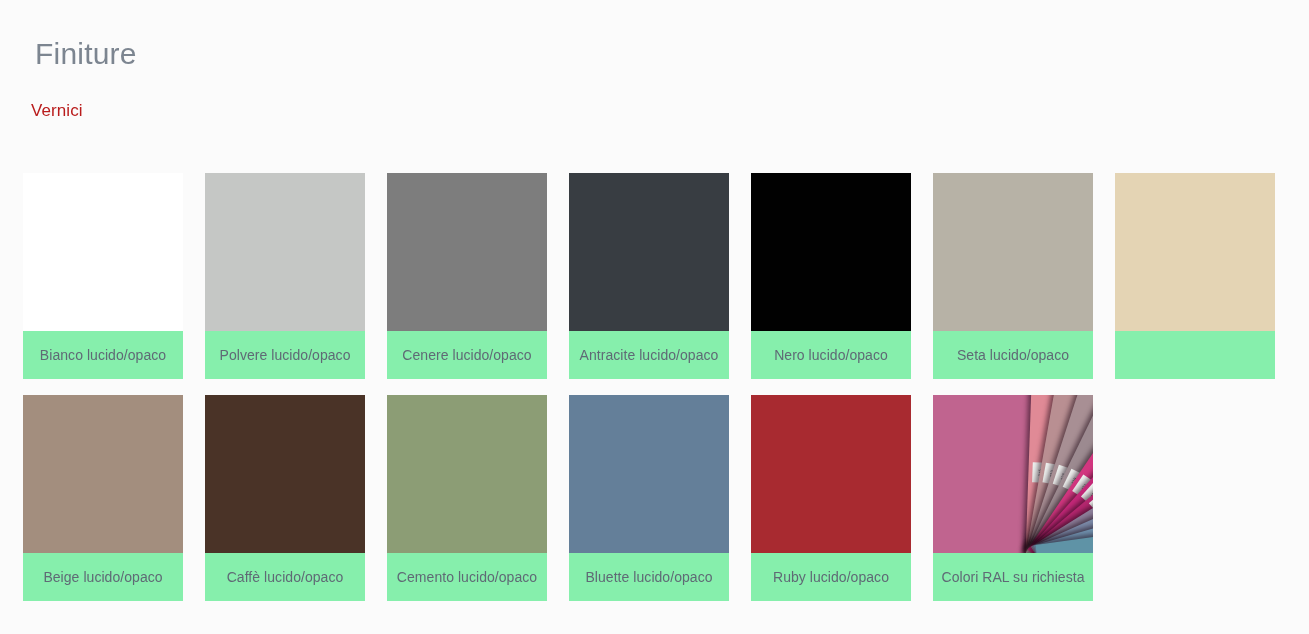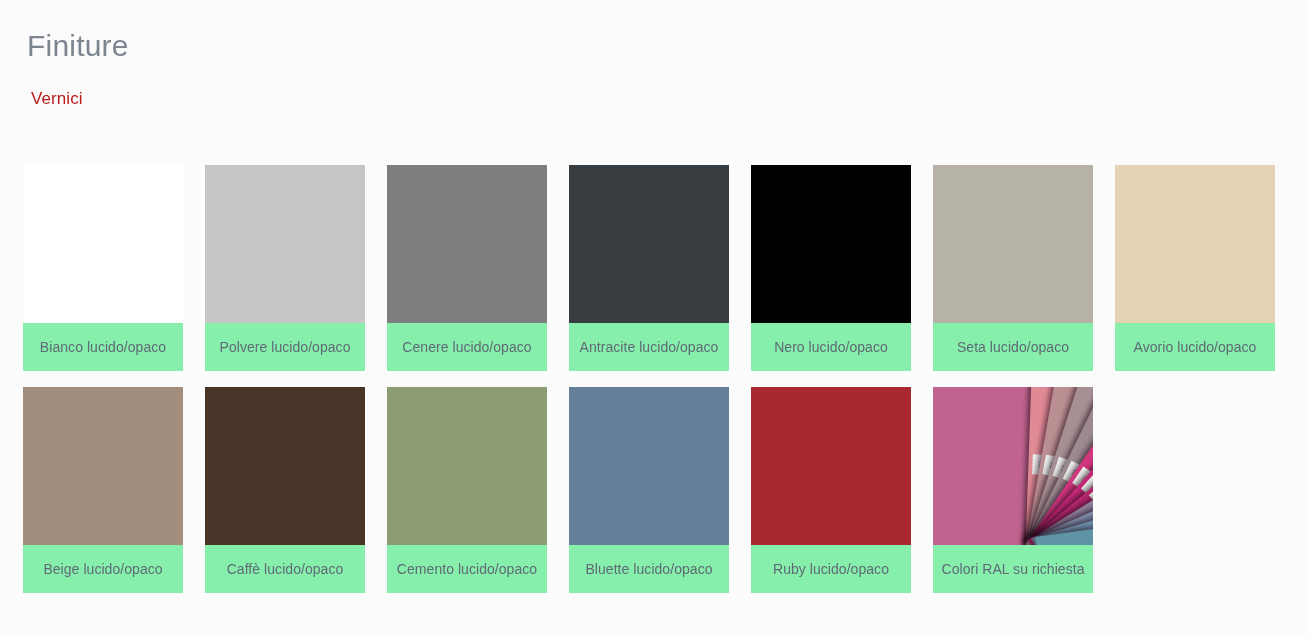--- a/index.html
+++ b/index.html
@@ -16,21 +16,21 @@
 
   .page {
     position: relative;
     width: 1309px;
     height: 634px;
     box-sizing: border-box;
     padding: 0 23px;
   }
 
   .page-title {
-    margin: 4px;
+    margin: 12px;
     padding-top: 22px;
     font-size: 30px;
     font-weight: 400;
     line-height: 40px;
     color: #7c8590;
     letter-spacing: 0.2px;
   }
 
   .page-subtitle {
     margin: 8px;
@@ -141,21 +141,20 @@
       <div class="swatch-card">
         <div class="swatch-chip" style="background: rgb(1, 1, 1);"></div>
         <div class="swatch-caption">Nero lucido/opaco</div>
       </div>
       <div class="swatch-card">
         <div class="swatch-chip" style="background: rgb(183, 178, 166);"></div>
         <div class="swatch-caption">Seta lucido/opaco</div>
       </div>
       <div class="swatch-card">
         <div class="swatch-chip" style="background: rgb(228, 212, 180);"></div>
-        <div class="swatch-caption">Avorio lucido/opaco</div>
       </div>
       <div class="swatch-card">
         <div class="swatch-chip" style="background: rgb(163, 142, 126);"></div>
         <div class="swatch-caption">Beige lucido/opaco</div>
       </div>
       <div class="swatch-card">
         <div class="swatch-chip" style="background: rgb(74, 51, 39);"></div>
         <div class="swatch-caption">Caffè lucido/opaco</div>
       </div>
       <div class="swatch-card">

